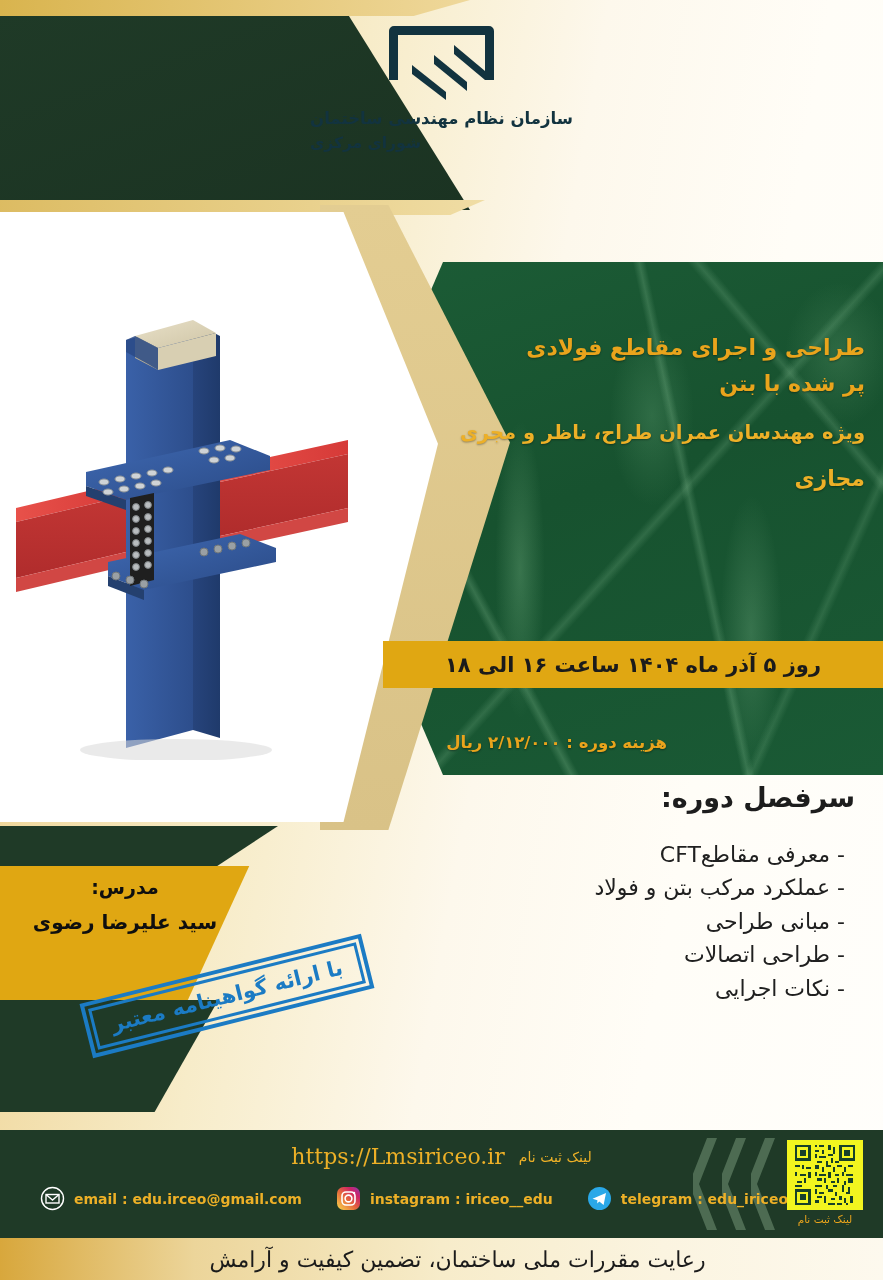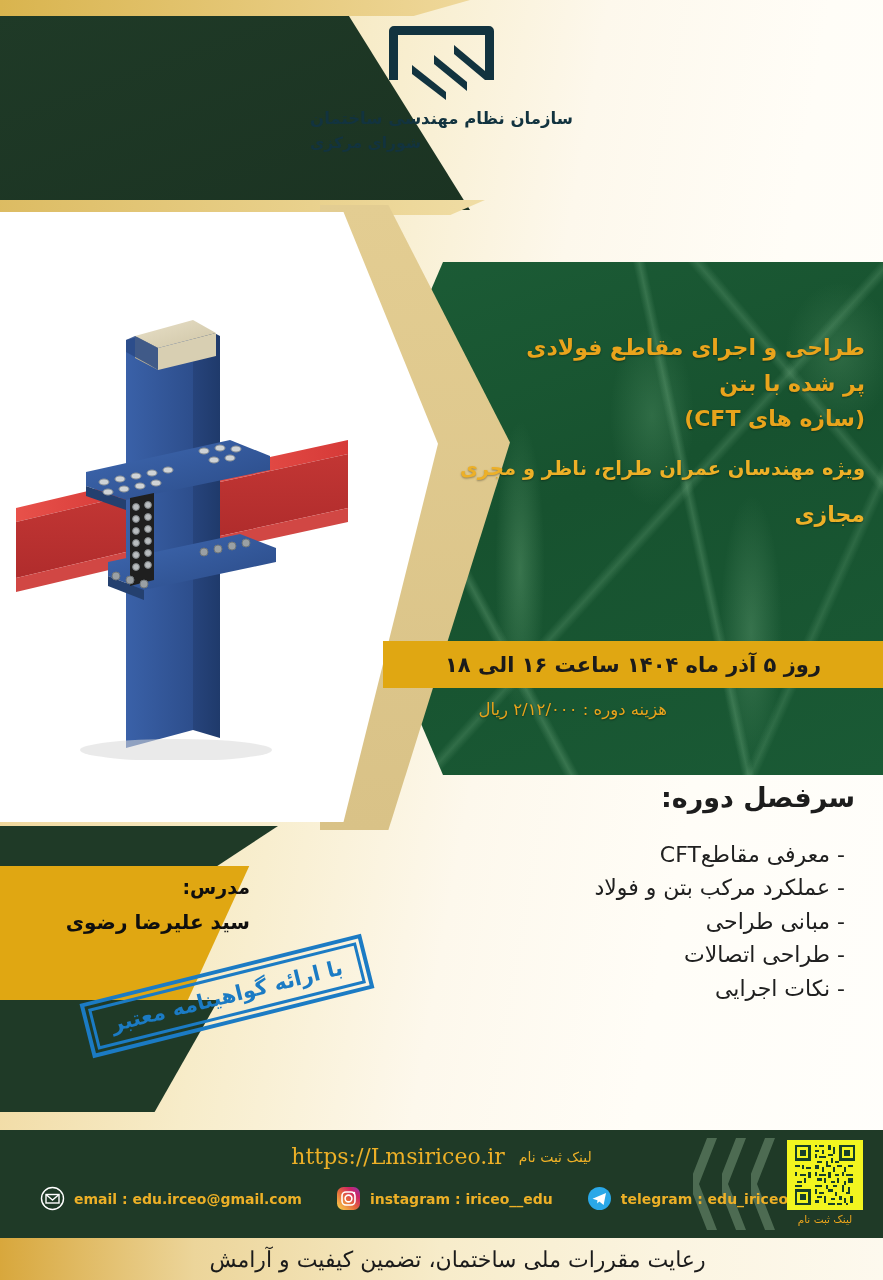--- a/index.html
+++ b/index.html
@@ -119,22 +119,22 @@
   .date-bar{
     position:absolute; right:0; top:641px; width:500px; height:47px;
     background:#e0a712;
     display:flex; align-items:center; justify-content:center;
     z-index:7;
   }
   .date-bar span{
     color:#1b1b1b; font-weight:bold; font-size:21px; letter-spacing:.3px;
   }
   .fee{
-    position:absolute; right:216px; top:700px;
-    color:#e9a41c; font-weight:normal; font-size:16.5px;
+    position:absolute; right:216px; top:733px;
+    color:#e9a41c; font-weight:bold; font-size:16.5px;
     text-shadow:0 1px 2px rgba(0,0,0,.4); z-index:7;text-align:right;
   }
 
   
   .syl-head{
     position:absolute; right:28px; top:782px;
     color:#1d1d1d; font-weight:bold; font-size:27px; z-index:7;
   }
   .syl-list{
     position:absolute; right:38px; top:838px;
@@ -159,21 +159,21 @@
     z-index:5;
   }
   .ib-green-bot{
     position:absolute; left:-12px; top:1000px; width:245px; height:112px;
     background:#1f3a27;
     clip-path:polygon(0 0, 94% 0, 68% 100%, 0 100%);
     z-index:5;
   }
   .instructor{
     position:absolute; left:0; top:876px; width:250px;
-    z-index:7;
+    text-align:center; z-index:7;
   }
   .instructor .role{
     color:#0f0f0f; font-weight:bold; font-size:19px;
   }
   .instructor .name{
     color:#0f0f0f; font-weight:bold; font-size:20px; margin-top:12px;
   }
 
   
   .stamp{
@@ -364,21 +364,20 @@
     </svg>
     <div class="logo-text">
       <div>سازمان نظام مهندسی ساختمان</div>
       <div class="l2">شورای مرکزی</div>
     </div>
   </div>
 
   <div class="title-block">
     <div class="title-line">طراحی و اجرای مقاطع فولادی</div>
     <div class="title-line">پر شده با بتن</div>
-    <div class="title-line">(سازه های CFT)</div>
     <div class="subtitle">ویژه مهندسان عمران طراح، ناظر و مجری</div>
     <div class="mode">مجازی</div>
   </div>
 
   <div class="date-bar">
     <span>روز ۵ آذر ماه ۱۴۰۴ ساعت ۱۶ الی ۱۸</span>
   </div>
   <div class="fee">هزینه دوره : ۲/۱۲/۰۰۰ ریال</div>
 
   <div class="syl-head">سرفصل دوره:</div>

